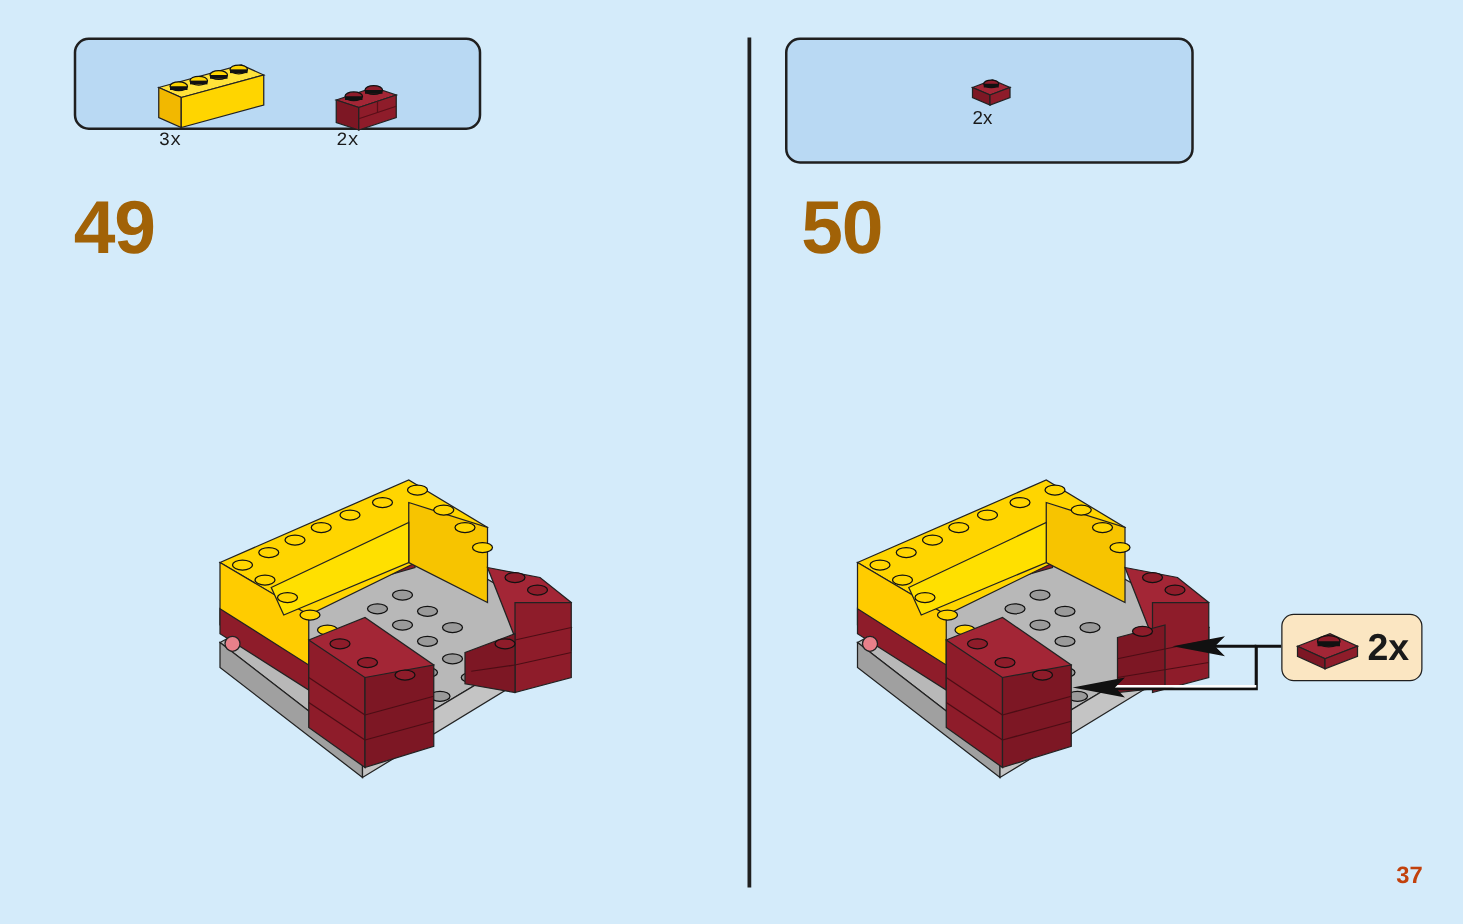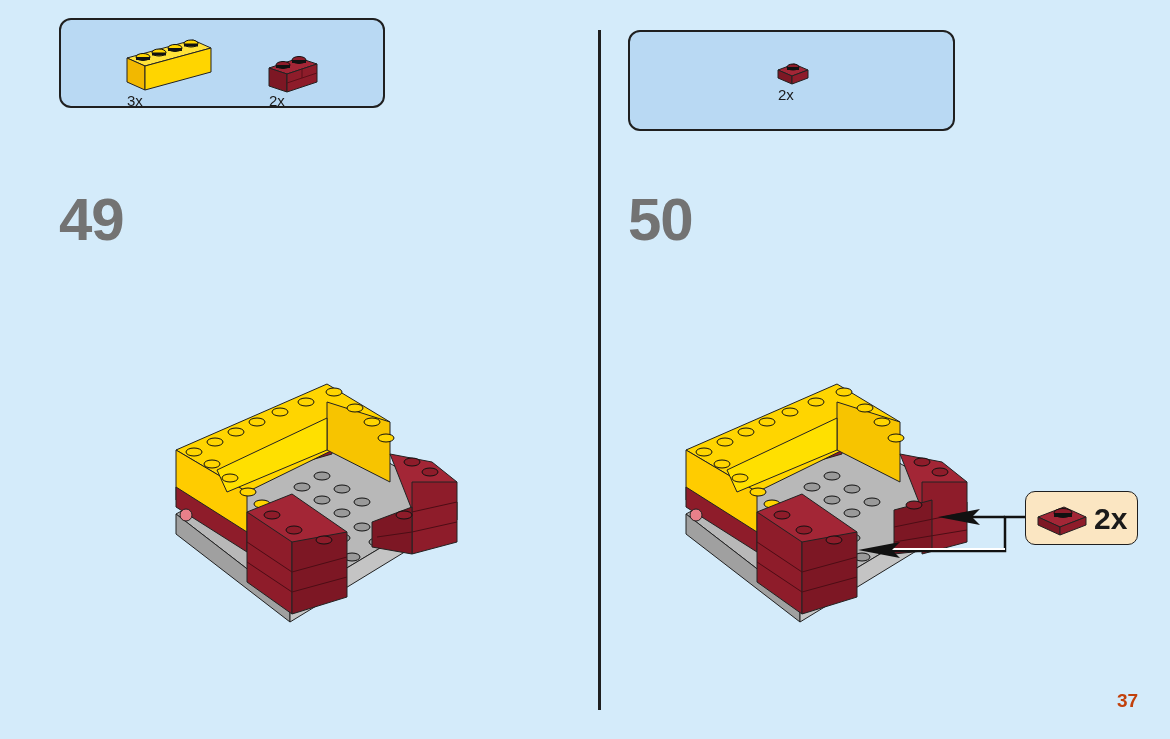--- a/index.html
+++ b/index.html
@@ -10,40 +10,40 @@
     color:#1a1a1a;
   }
   .parts-box {
     position:absolute; background:#b9d9f3;
     border:2px solid #1f1f1f; border-radius:12px;
     box-sizing:border-box;
   }
   .part { position:absolute; }
   .qty { position:absolute; font-size:15px; color:#1a1a1a; }
   .step-num {
-    position:absolute; font-size:60px; font-weight:bold; color:#737373;
-    letter-spacing:-1px; line-height:1;margin-top:38px;
+    position:absolute; font-size:60px; font-weight:bold; color:#a16207;
+    letter-spacing:-1px; line-height:1;
   }
   .divider {
     position:absolute; left:598px; top:30px; width:3px; height:680px;
     background:#1f1f1f;
   }
   .model { position:absolute; }
   .callout {
     position:absolute; left:1025px; top:491px; width:113px; height:54px;
     background:#fbe6c2; border:1.5px solid #1f1f1f; border-radius:10px;
     box-sizing:border-box;
   }
   .callout .cqty { position:absolute; left:68px; top:10px; font-size:30px; font-weight:bold; color:#1a1a1a; }
   .page-num { position:absolute; left:1117px; top:690px; font-size:19px; font-weight:bold; color:#c2410c; }
 </style>
 </head>
 <body>
 
-<div class="parts-box" style="left:59px;top:18px;width:326px;height:90px;">
+<div class="parts-box" style="left:59px;top:30px;width:326px;height:74px;font-family:Liberation Mono, monospace;">
   <svg class="part" style="left:64px;top:10px;" width="90" height="62" viewBox="0 0 90 62">
     <polygon points="2,28 68,10 86,18 20,36" fill="#ffe23a" stroke="#222" stroke-width="1"></polygon>
     <polygon points="2,28 20,36 20,60 2,52" fill="#f2b800" stroke="#222" stroke-width="1"></polygon>
     <polygon points="20,36 86,18 86,42 20,60" fill="#ffd500" stroke="#222" stroke-width="1"></polygon>
     <g fill="#ffd500" stroke="#111" stroke-width="1">
       <ellipse cx="18" cy="27" rx="7" ry="3.5"></ellipse>
         <ellipse cx="34" cy="22.5" rx="7" ry="3.5"></ellipse>
       <ellipse cx="50" cy="18" rx="7" ry="3.5"></ellipse>
         <ellipse cx="66" cy="13.5" rx="7" ry="3.5"></ellipse>
     </g>
@@ -161,21 +161,21 @@
   <svg class="part" style="left:146px;top:26px;" width="34" height="28" viewBox="0 0 34 28">
     <polygon points="2,12 18,6 32,12 16,18" fill="#a32636" stroke="#222"></polygon>
     <polygon points="2,12 16,18 16,26 2,20" fill="#7d1724" stroke="#222"></polygon>
     <polygon points="16,18 32,12 32,20 16,26" fill="#8e1c2a" stroke="#222"></polygon>
     <ellipse cx="17" cy="9" rx="6" ry="3" fill="#8e1c2a" stroke="#111"></ellipse>
     <rect x="11" y="9" width="12" height="3" fill="#111"></rect>
   </svg>
   <span class="qty" style="left:148px;top:54px;">2x</span>
 </div>
 
-<div class="step-num" style="left:628px;top:152px;">50</div>
+<div class="step-num" style="left:641px;top:152px;">50</div>
 
 <svg class="model" style="left:682px;top:382px;" width="290" height="245" viewBox="0 0 290 245">
   <polygon points="4,132 160,48 285,120 118,220" fill="#b8b8b8" stroke="#222"></polygon>
   <polygon points="4,132 118,220 118,240 4,152" fill="#a0a0a0" stroke="#222"></polygon>
   <polygon points="118,220 285,120 285,138 118,240" fill="#c4c4c4" stroke="#222"></polygon>
   <g fill="#9a9a9a" stroke="#111">
     <ellipse cx="130" cy="105" rx="8" ry="4"></ellipse>
       <ellipse cx="150" cy="118" rx="8" ry="4"></ellipse>
       <ellipse cx="170" cy="131" rx="8" ry="4"></ellipse>
     <ellipse cx="150" cy="94" rx="8" ry="4"></ellipse>

